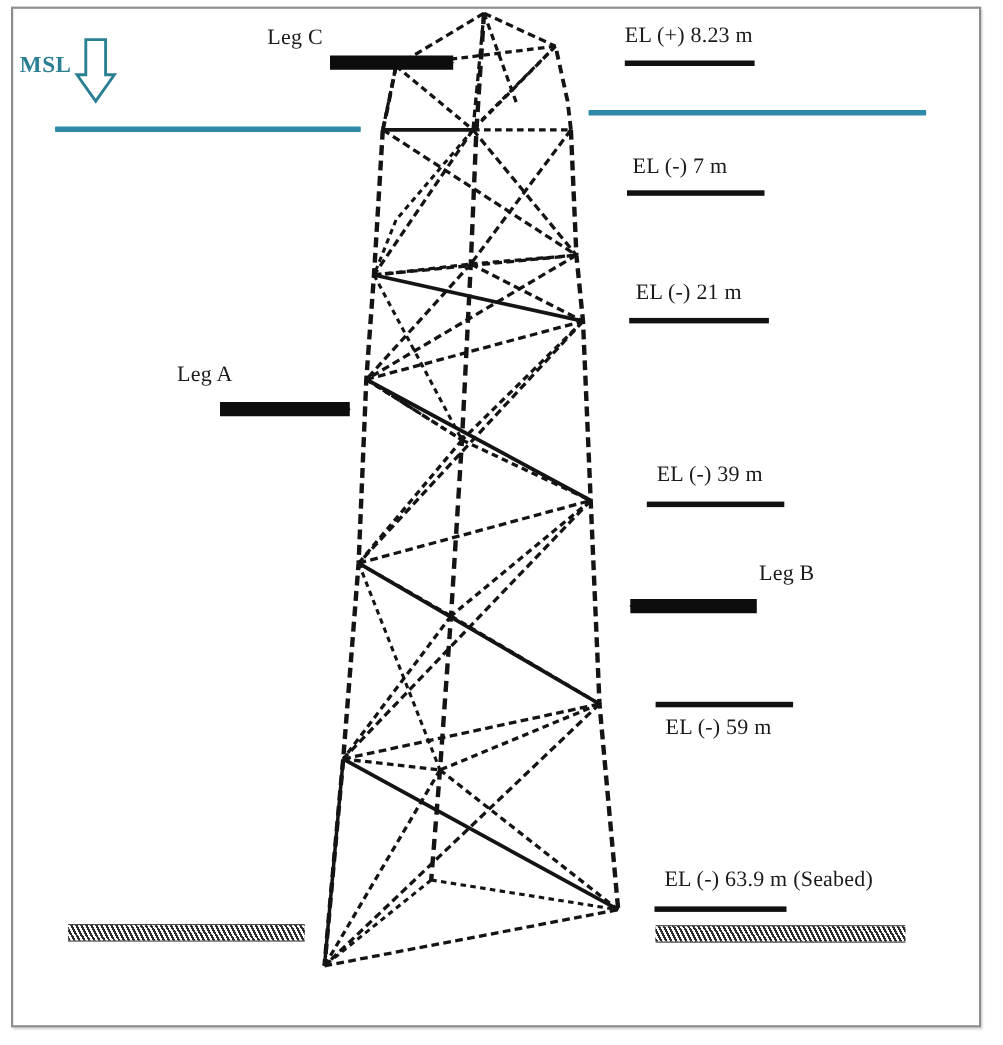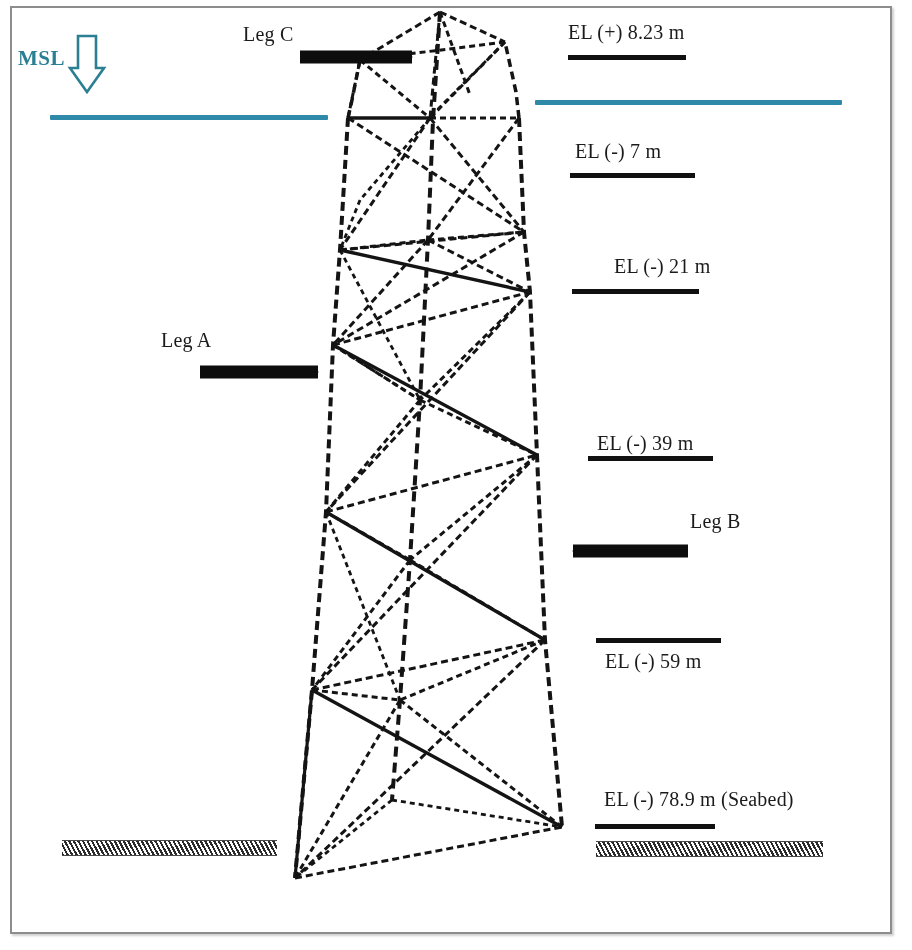--- a/index.html
+++ b/index.html
@@ -192,28 +192,28 @@
   <div class="lbl leg-label" style="left:243px;top:24px;">Leg C</div>
   <div class="lbl leg-label" style="left:133px;top:330px;margin-left:28px;">Leg A</div>
   <div class="lbl leg-label" style="left:672px;top:511px;margin-left:18px;">Leg B</div>
 
   <div class="lbl el-label" style="left:568px;top:22px;">EL (+) 8.23 m</div>
   <div class="el-bar" style="left:568px;top:55px;width:118px;"></div>
 
   <div class="lbl el-label" style="left:575px;top:141px;">EL (-) 7 m</div>
   <div class="el-bar" style="left:570px;top:173px;width:125px;"></div>
 
-  <div class="lbl el-label" style="left:578px;top:256px;margin-left:36px;">EL (-) 21 m</div>
+  <div class="lbl el-label" style="left:578px;top:256px;">EL (-) 21 m</div>
   <div class="el-bar" style="left:572px;top:289px;width:127px;"></div>
 
-  <div class="lbl el-label" style="left:597px;top:421px;margin-top:12px;">EL (-) 39 m</div>
+  <div class="lbl el-label" style="left:597px;top:421px;">EL (-) 39 m</div>
   <div class="el-bar" style="left:588px;top:456px;width:125px;"></div>
 
   <div class="lbl el-label" style="left:605px;top:603px;margin-top:48px;">EL (-) 59 m</div>
   <div class="el-bar" style="left:596px;top:638px;width:125px;"></div>
 
-  <div class="lbl el-label" style="left:604px;top:789px;">EL (-) 78.9 m  (Seabed)</div>
+  <div class="lbl el-label" style="left:604px;top:789px;">EL (-) 63.9 m  (Seabed)</div>
   <div class="el-bar" style="left:595px;top:824px;width:120px;"></div>
 
   <div class="seabed" style="left:62px;top:840px;width:215px;"></div>
   <div class="seabed" style="left:596px;top:841px;width:227px;"></div>
 
 </div>
 
 </body></html>

